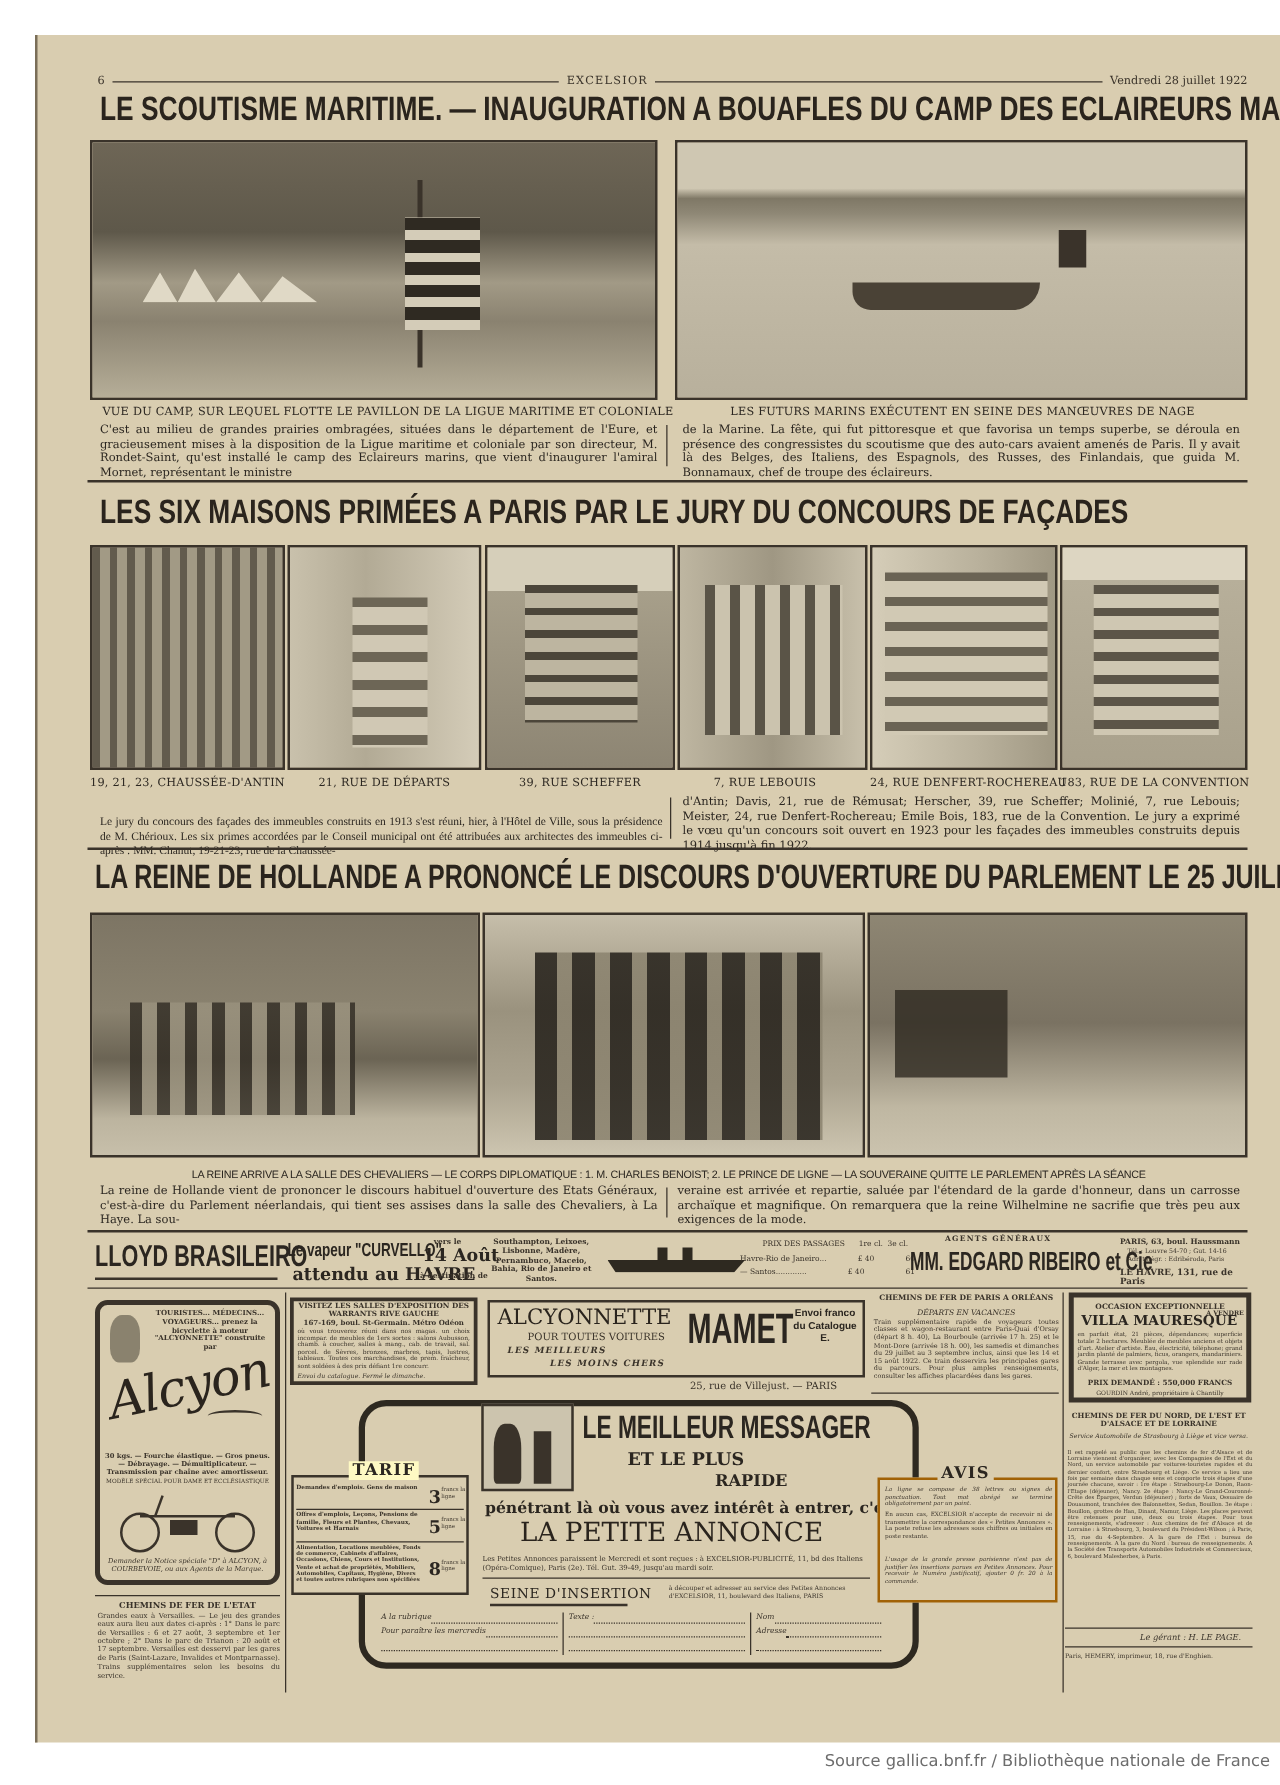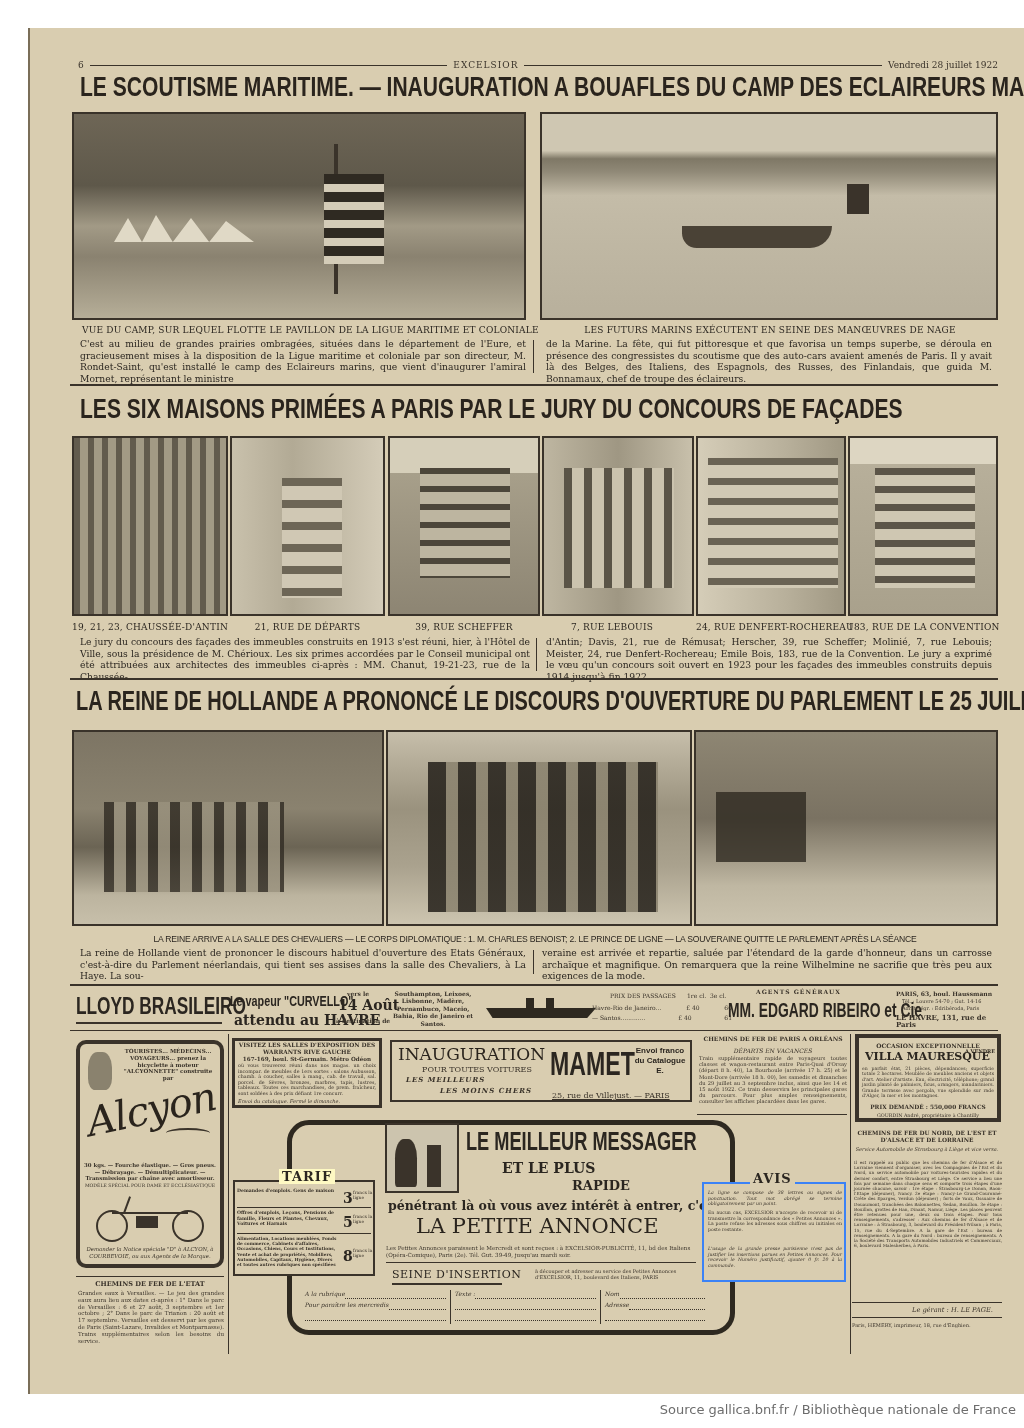--- a/index.html
+++ b/index.html
@@ -87,21 +87,21 @@
   <div class="abs" style="left:25px; top:30px; width:100px; height:120px; background:repeating-linear-gradient(180deg,#5c5548 0 7px,#cfc7b2 7px 18px);"></div>
 </div>
 
 <div class="abs cap" style="left:72px; top:622px; width:156px;">19, 21, 23, CHAUSSÉE-D'ANTIN</div>
 <div class="abs cap" style="left:230px; top:622px; width:155px;">21, RUE DE DÉPARTS</div>
 <div class="abs cap" style="left:388px; top:622px; width:152px;">39, RUE SCHEFFER</div>
 <div class="abs cap" style="left:536px; top:622px; width:152px;">7, RUE LEBOUIS</div>
 <div class="abs cap" style="left:696px; top:622px; width:150px;">24, RUE DENFERT-ROCHEREAU</div>
 <div class="abs cap" style="left:848px; top:622px; width:150px;">183, RUE DE LA CONVENTION</div>
 
-<div class="abs body-text" style="left:80px; top:636px; width:450px;">Le jury du concours des façades des immeubles construits en 1913 s'est réuni, hier, à l'Hôtel de Ville, sous la présidence de M. Chérioux. Les six primes accordées par le Conseil municipal ont été attribuées aux architectes des immeubles ci-après : MM. Chanut, 19-21-23, rue de la Chaussée-</div>
+<div class="abs body-text" style="left:80px; top:652px; width:450px;font-family:Liberation Serif, serif;">Le jury du concours des façades des immeubles construits en 1913 s'est réuni, hier, à l'Hôtel de Ville, sous la présidence de M. Chérioux. Les six primes accordées par le Conseil municipal ont été attribuées aux architectes des immeubles ci-après : MM. Chanut, 19-21-23, rue de la Chaussée-</div>
 <div class="abs vr" style="left:536px; top:638px; height:33px;"></div>
 <div class="abs body-text" style="left:546px; top:636px; width:446px;">d'Antin; Davis, 21, rue de Rémusat; Herscher, 39, rue Scheffer; Molinié, 7, rue Lebouis; Meister, 24, rue Denfert-Rochereau; Emile Bois, 183, rue de la Convention. Le jury a exprimé le vœu qu'un concours soit ouvert en 1923 pour les façades des immeubles construits depuis 1914 jusqu'à fin 1922.</div>
 <div class="abs hr" style="left:70px; top:678px; width:928px;"></div>
 
 <div class="abs headline h3">LA REINE DE HOLLANDE A PRONONCÉ LE DISCOURS D'OUVERTURE DU PARLEMENT LE 25 JUILLET</div>
 
 <div class="abs photo" style="left:72px; top:730px; width:312px; height:196px;">
   <div class="photo-inner" style="background:linear-gradient(180deg,#7d7564 0%,#8a826f 40%,#6b6454 60%,#bcb49f 85%,#c7bfaa 100%);"></div>
   <div class="abs" style="left:30px; top:70px; width:180px; height:90px; background:repeating-linear-gradient(90deg,#2f2a22 0 10px,#9a927e 10px 22px); opacity:.8;"></div>
 </div>
@@ -180,27 +180,27 @@
 <div class="abs vr" style="left:228px; top:1034px; height:320px;"></div>
 
 <div class="abs adbox" style="left:232px; top:1038px; width:150px; height:70px; border-width:3px;">
   <div class="abs tiny center bold" style="left:2px; top:1px; width:140px; font-size:5.8px;">VISITEZ LES SALLES D'EXPOSITION DES WARRANTS RIVE GAUCHE</div>
   <div class="abs tiny center bold" style="left:2px; top:15px; width:140px; font-size:5.6px;">167-169, boul. St-Germain. Métro Odéon</div>
   <div class="abs tiny" style="left:3px; top:22px; width:138px; font-size:4.8px; line-height:5.6px; text-align:justify;">où vous trouverez réuni dans nos magas. un choix incompar. de meubles de 1ers sortes : salons Aubusson, chamb. à coucher, salles à mang., cab. de travail, sal. porcel. de Sèvres, bronzes, marbres, tapis, lustres, tableaux. Toutes ces marchandises, de prem. fraîcheur, sont soldées à des prix défiant 1re concurr.</div>
   <div class="abs tiny" style="left:3px; top:57px; width:138px; font-size:5px; font-style:italic;">Envoi du catalogue. Fermé le dimanche.</div>
 </div>
 
 <div class="abs adbox" style="left:390px; top:1040px; width:302px; height:62px; border-width:2px;">
-  <div class="abs" style="left:6px; top:2px; font-size:17px; color:#2a241d;">INAUGURATION</div>
+  <div class="abs" style="left:6px; top:2px; font-size:17px; color:#2a241d;">ALCYONNETTE</div>
   <div class="abs small" style="left:30px; top:24px; font-size:8px;">POUR TOUTES VOITURES</div>
   <div class="abs small bold" style="left:14px; top:34px; font-style:italic; font-size:7px; letter-spacing:1px;">LES MEILLEURS</div>
   <div class="abs small bold" style="left:48px; top:45px; font-style:italic; font-size:7px; letter-spacing:1px;">LES MOINS CHERS</div>
   <div class="abs cond" style="left:158px; top:2px; font-size:34px; transform:scaleX(0.68);">MAMET</div>
   <div class="abs cond center" style="left:242px; top:4px; width:52px; font-size:8px; white-space:normal; line-height:10px;">Envoi franco du Catalogue E.</div>
-  <div class="abs small" style="left:160px; top:50px; font-size:8px;text-decoration:underline;">25, rue de Villejust. — PARIS</div>
+  <div class="abs small" style="left:160px; top:63px; font-size:8px;">25, rue de Villejust. — PARIS</div>
 </div>
 
 <div class="abs small center bold" style="left:697px; top:1035px; width:152px; font-size:6px;">CHEMINS DE FER DE PARIS A ORLÉANS</div>
 <div class="abs tiny center" style="left:697px; top:1047px; width:152px; font-style:italic;">DÉPARTS EN VACANCES</div>
 <div class="abs tiny" style="left:699px; top:1055px; width:148px; font-size:5.2px; line-height:6.2px; text-align:justify;">Train supplémentaire rapide de voyageurs toutes classes et wagon-restaurant entre Paris-Quai d'Orsay (départ 8 h. 40), La Bourboule (arrivée 17 h. 25) et le Mont-Dore (arrivée 18 h. 00), les samedis et dimanches du 29 juillet au 3 septembre inclus, ainsi que les 14 et 15 août 1922. Ce train desservira les principales gares du parcours. Pour plus amples renseignements, consulter les affiches placardées dans les gares.</div>
 <div class="abs hr" style="left:697px; top:1114px; width:150px; height:1px;"></div>
 
 <div class="abs vr" style="left:850px; top:1034px; height:320px;"></div>
 
 <div class="abs adbox" style="left:855px; top:1034px; width:146px; height:88px; border-width:4px;">
@@ -281,20 +281,20 @@
     <div class="abs bold" style="left:106px; top:4px; font-size:14px;">5</div>
     <div class="abs tiny" style="left:116px; top:4px; width:20px; font-size:4.4px; line-height:5.2px;">francs la ligne</div>
   </div>
   <div class="abs" style="left:2px; top:54px; width:134px; height:38px;">
     <div class="abs tiny bold" style="left:0; top:0; width:100px; font-size:4.3px; line-height:5.2px;">Alimentation, Locations meublées, Fonds de commerce, Cabinets d'affaires, Occasions, Chiens, Cours et Institutions, Vente et achat de propriétés, Mobiliers, Automobiles, Capitaux, Hygiène, Divers et toutes autres rubriques non spécifiées</div>
     <div class="abs bold" style="left:106px; top:12px; font-size:14px;">8</div>
     <div class="abs tiny" style="left:116px; top:12px; width:20px; font-size:4.4px; line-height:5.2px;">francs la ligne</div>
   </div>
 </div>
 
-<div class="abs" style="left:702px; top:1182px; width:144px; height:100px; border:2px solid #3b82f6; background:#d9cdb0;">
+<div class="abs" style="left:702px; top:1182px; width:144px; height:100px; border:2px solid #a16207; background:#d9cdb0;">
   <div class="abs bold" style="left:46px; top:-13px; font-size:13px; background:#d9cdb0; padding:0 3px; letter-spacing:1px;">AVIS</div>
   <div class="abs tiny" style="left:4px; top:6px; width:134px; font-size:4.6px; line-height:5.6px; font-style:italic; text-align:justify;">La ligne se compose de 38 lettres ou signes de ponctuation. Tout mot abrégé se termine obligatoirement par un point.</div>
   <div class="abs tiny" style="left:4px; top:26px; width:134px; font-size:4.6px; line-height:5.6px; text-align:justify;">En aucun cas, EXCELSIOR n'accepte de recevoir ni de transmettre la correspondance des « Petites Annonces ». La poste refuse les adresses sous chiffres ou initiales en poste restante.</div>
   <div class="abs tiny" style="left:4px; top:62px; width:134px; font-size:4.6px; line-height:5.6px; font-style:italic; text-align:justify;">L'usage de la grande presse parisienne n'est pas de justifier les insertions parues en Petites Annonces. Pour recevoir le Numéro justificatif, ajouter 0 fr. 20 à la commande.</div>
 </div>
 
 <div class="abs footer-src">Source gallica.bnf.fr / Bibliothèque nationale de France</div>
 
 </body></html>

